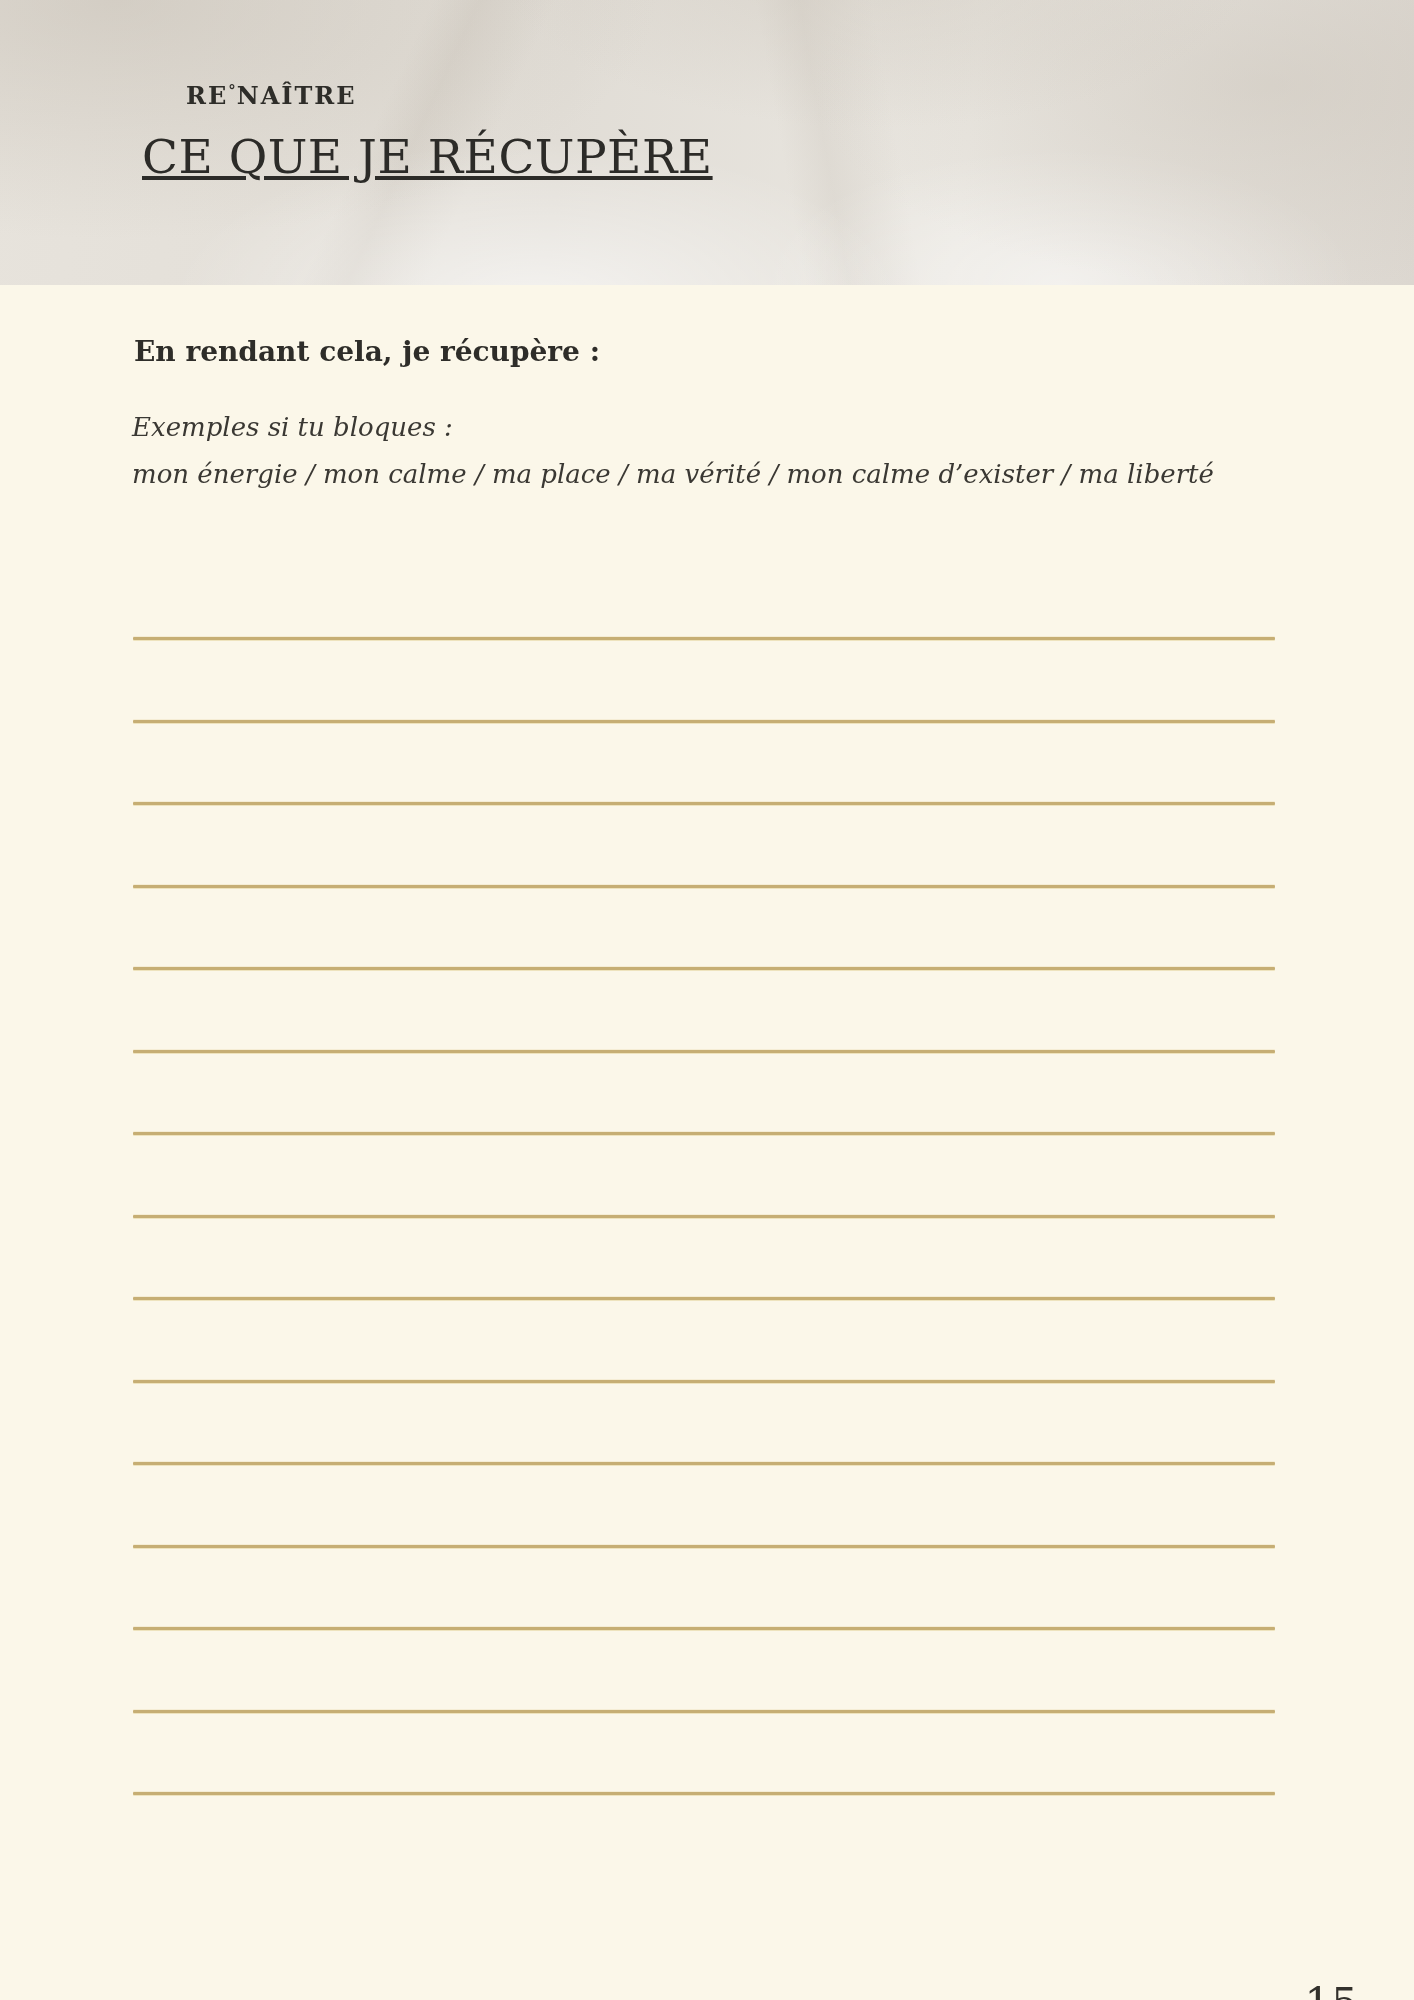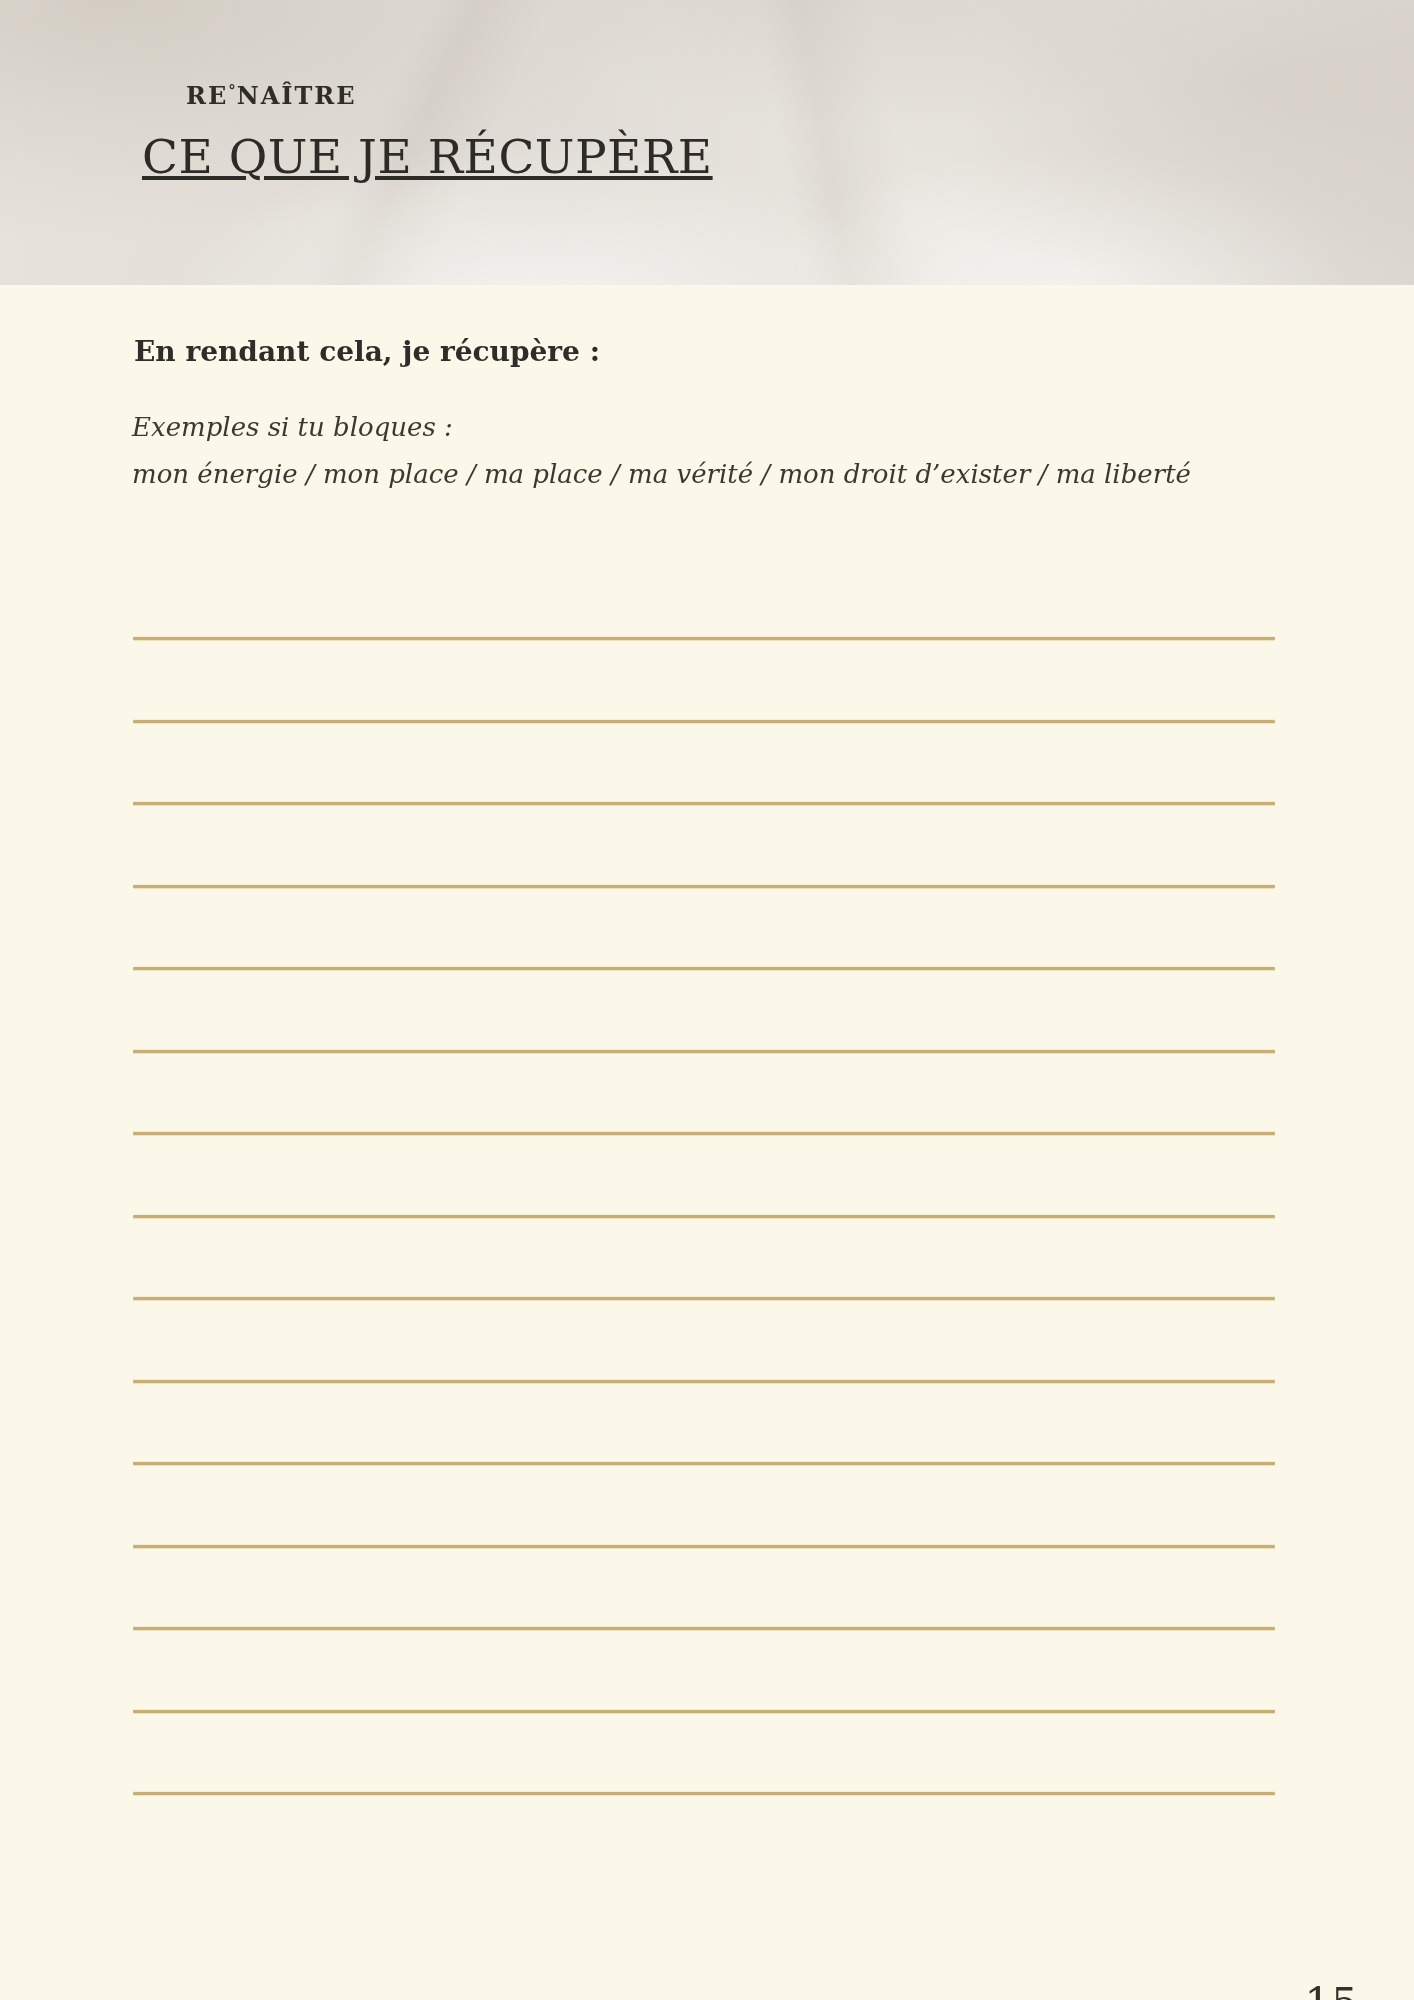--- a/index.html
+++ b/index.html
@@ -96,21 +96,21 @@
       <span>RE</span><span class="ordo">°</span><span>NAÎTRE</span>
     </div>
     <h1 class="page-title" style="margin:0;">CE QUE JE RÉCUPÈRE</h1>
   </header>
 
   <main>
     <h2 class="prompt">En rendant cela, je récupère :</h2>
 
     <div class="hint">
       <div>Exemples si tu bloques :</div>
-      <div>mon énergie / mon place / ma place / ma vérité / mon droit d’exister / ma liberté</div>
+      <div>mon énergie / mon calme / ma place / ma vérité / mon calme d’exister / ma liberté</div>
     </div>
 
     <div class="writing-lines">
         <div class="rule" style="background: rgb(198, 174, 116);"></div>
         <div class="rule" style="background: rgb(198, 174, 116);"></div>
         <div class="rule" style="background: rgb(198, 174, 116);"></div>
         <div class="rule" style="background: rgb(198, 174, 116);"></div>
         <div class="rule" style="background: rgb(198, 174, 116);"></div>
         <div class="rule" style="background: rgb(198, 174, 116);"></div>
         <div class="rule" style="background: rgb(198, 174, 116);"></div>

